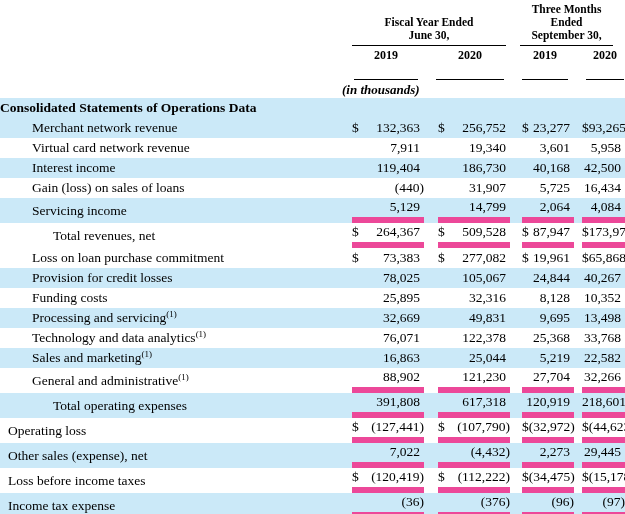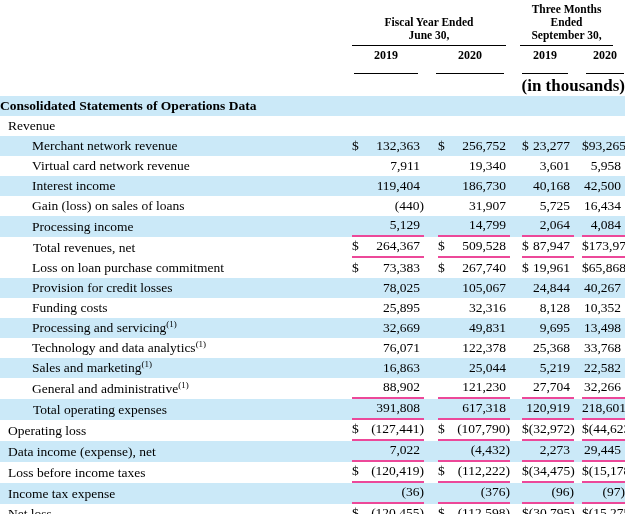--- a/index.html
+++ b/index.html
@@ -16,39 +16,39 @@
   .hrow3{height:16px;}
   tbody tr{height:20px;}
   .grp{
     font-weight:bold;font-size:11.5px;line-height:13px;text-align:center;
     white-space:pre-line;border-bottom:1px solid #000;
     padding-bottom:3px;margin:0 4px 0 10px;
   }
   .g2{margin-right:12px;}
   .yr{
     font-weight:bold;font-size:12px;text-align:center;
-    border-bottom:1px solid #000;padding:2px 0 10px;margin:0 6px 0 12px;
+    border-bottom:1px solid #000;padding:2px 0 16px;margin:0 6px 0 12px;
   }
   .yr4{margin-right:1px;}
-  th.units{font-weight:bold;font-size:17px;text-align:right;padding-top:2px;vertical-align:middle;}
+  th.units{font-weight:bold;font-size:13px;text-align:left;padding-top:2px;vertical-align:middle;font-style:italic;}
   td.banner{font-weight:bold;font-size:13.5px;vertical-align:middle;}
   td.label-cell{font-size:13.5px;white-space:nowrap;overflow:hidden;vertical-align:middle;}
   .ind0{padding-left:8px;}
   .ind1{padding-left:32px;}
-  .ind2{padding-left:33px;}
+  .ind2{padding-left:53px;}
   td.num{font-size:13.5px;}
   td.num .cell{
     display:flex;justify-content:space-between;align-items:baseline;
     padding:1px 4px 2px 0;
   }
   .c1 .cell{margin-left:10px;}
   .c2 .cell{margin-left:14px;}
   .c3 .cell{margin-left:12px;}
   .c4 .cell{margin-left:8px;}
-  .cell.ul{border-bottom:2px solid #ec4899;}
+  .cell.ul{border-bottom:6px solid #ec4899;}
   .cell.dul{border-bottom:1px solid #000;position:relative;}
   .cell.dul::after{
     content:"";position:absolute;left:0;right:0;bottom:-3px;height:0;
     border-bottom:1px solid #000;
   }
   .val.neg{margin-right:-4px;}
   sup{font-size:9px;line-height:0;}
 </style>
 </head>
 <body style="--hl: #cbe9f8;">
@@ -92,27 +92,20 @@
       <tr class="hrow3">
         <th></th>
         <th colspan="4" class="units">(in thousands)</th>
       </tr>
     </thead>
     <tbody>
       <tr class="blue">
         <td colspan="5" class="banner">Consolidated Statements of Operations Data</td>
       </tr>
 
-    <tr>
-          <td class="label-cell ind0">Revenue</td>
-          <td class="num c1"></td>
-          <td class="num c2"></td>
-          <td class="num c3"></td>
-          <td class="num c4"></td>
-        </tr>
         <tr class="blue">
           <td class="label-cell ind1">Merchant network revenue</td>
           <td class="num c1">
             <div class="cell">
               <span class="dollar">$</span>
               <span class="val">132,363</span>
             </div>
           </td>
           <td class="num c2">
             <div class="cell">
@@ -208,21 +201,21 @@
             </div>
           </td>
           <td class="num c4">
             <div class="cell">
               <span class="dollar"></span>
               <span class="val">16,434</span>
             </div>
           </td>
         </tr>
         <tr class="blue">
-          <td class="label-cell ind1">Processing income</td>
+          <td class="label-cell ind1">Servicing income</td>
           <td class="num c1">
             <div class="cell ul">
               <span class="dollar"></span>
               <span class="val">5,129</span>
             </div>
           </td>
           <td class="num c2">
             <div class="cell ul">
               <span class="dollar"></span>
               <span class="val">14,799</span>
@@ -272,21 +265,21 @@
           <td class="label-cell ind1">Loss on loan purchase commitment</td>
           <td class="num c1">
             <div class="cell">
               <span class="dollar">$</span>
               <span class="val">73,383</span>
             </div>
           </td>
           <td class="num c2">
             <div class="cell">
               <span class="dollar">$</span>
-              <span class="val">267,740</span>
+              <span class="val">277,082</span>
             </div>
           </td>
           <td class="num c3">
             <div class="cell">
               <span class="dollar">$</span>
               <span class="val">19,961</span>
             </div>
           </td>
           <td class="num c4">
             <div class="cell">
@@ -505,21 +498,21 @@
             </div>
           </td>
           <td class="num c4">
             <div class="cell ul">
               <span class="dollar">$</span>
               <span class="val neg">(44,623)</span>
             </div>
           </td>
         </tr>
         <tr class="blue">
-          <td class="label-cell ind0">Data income (expense), net</td>
+          <td class="label-cell ind0">Other sales (expense), net</td>
           <td class="num c1">
             <div class="cell ul">
               <span class="dollar"></span>
               <span class="val">7,022</span>
             </div>
           </td>
           <td class="num c2">
             <div class="cell ul">
               <span class="dollar"></span>
               <span class="val neg">(4,432)</span>

